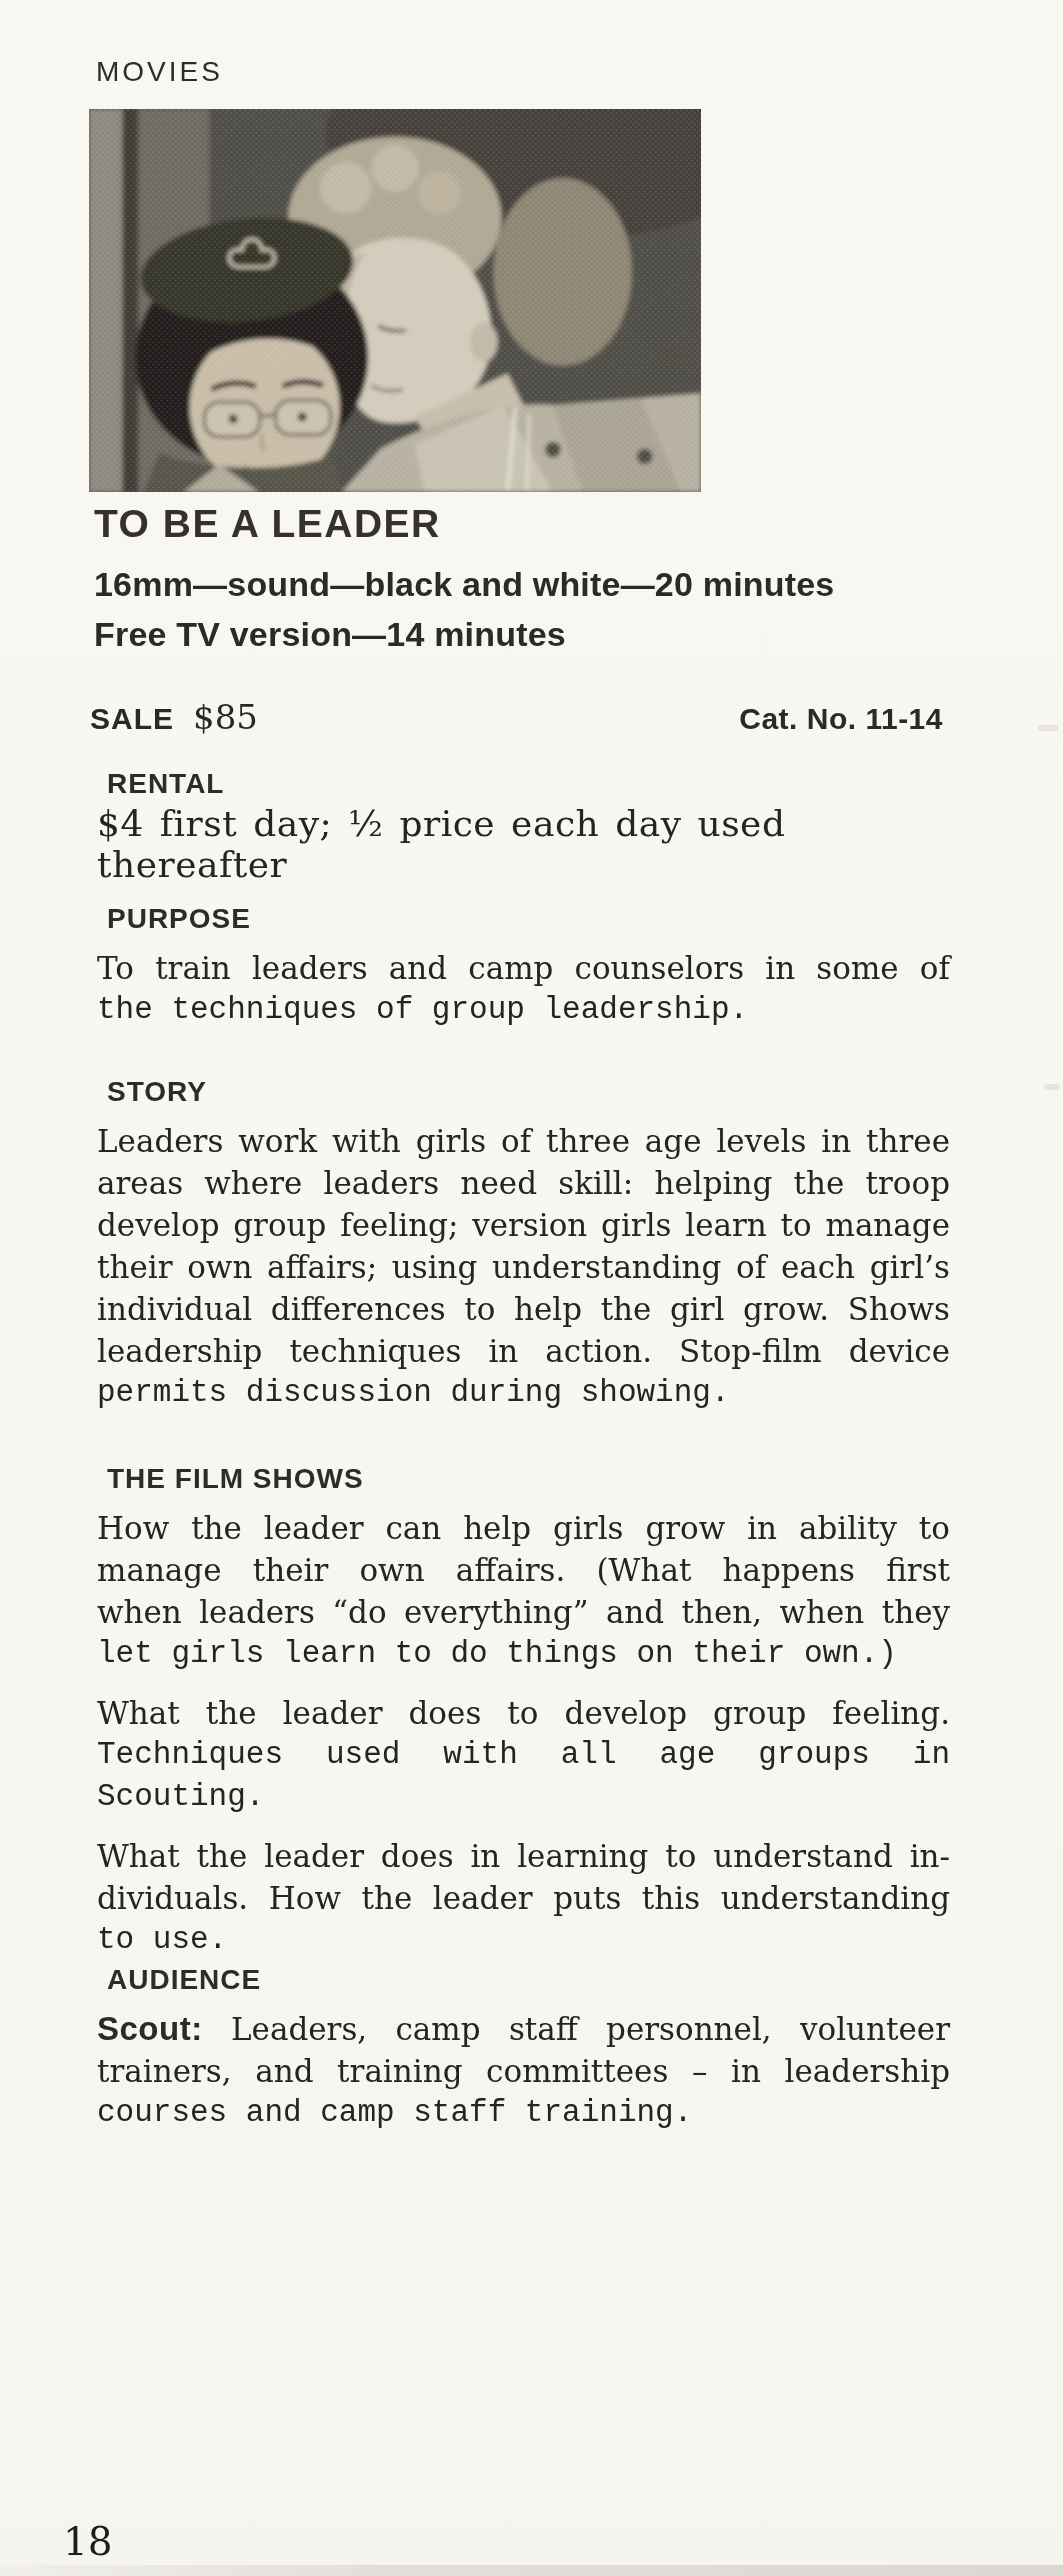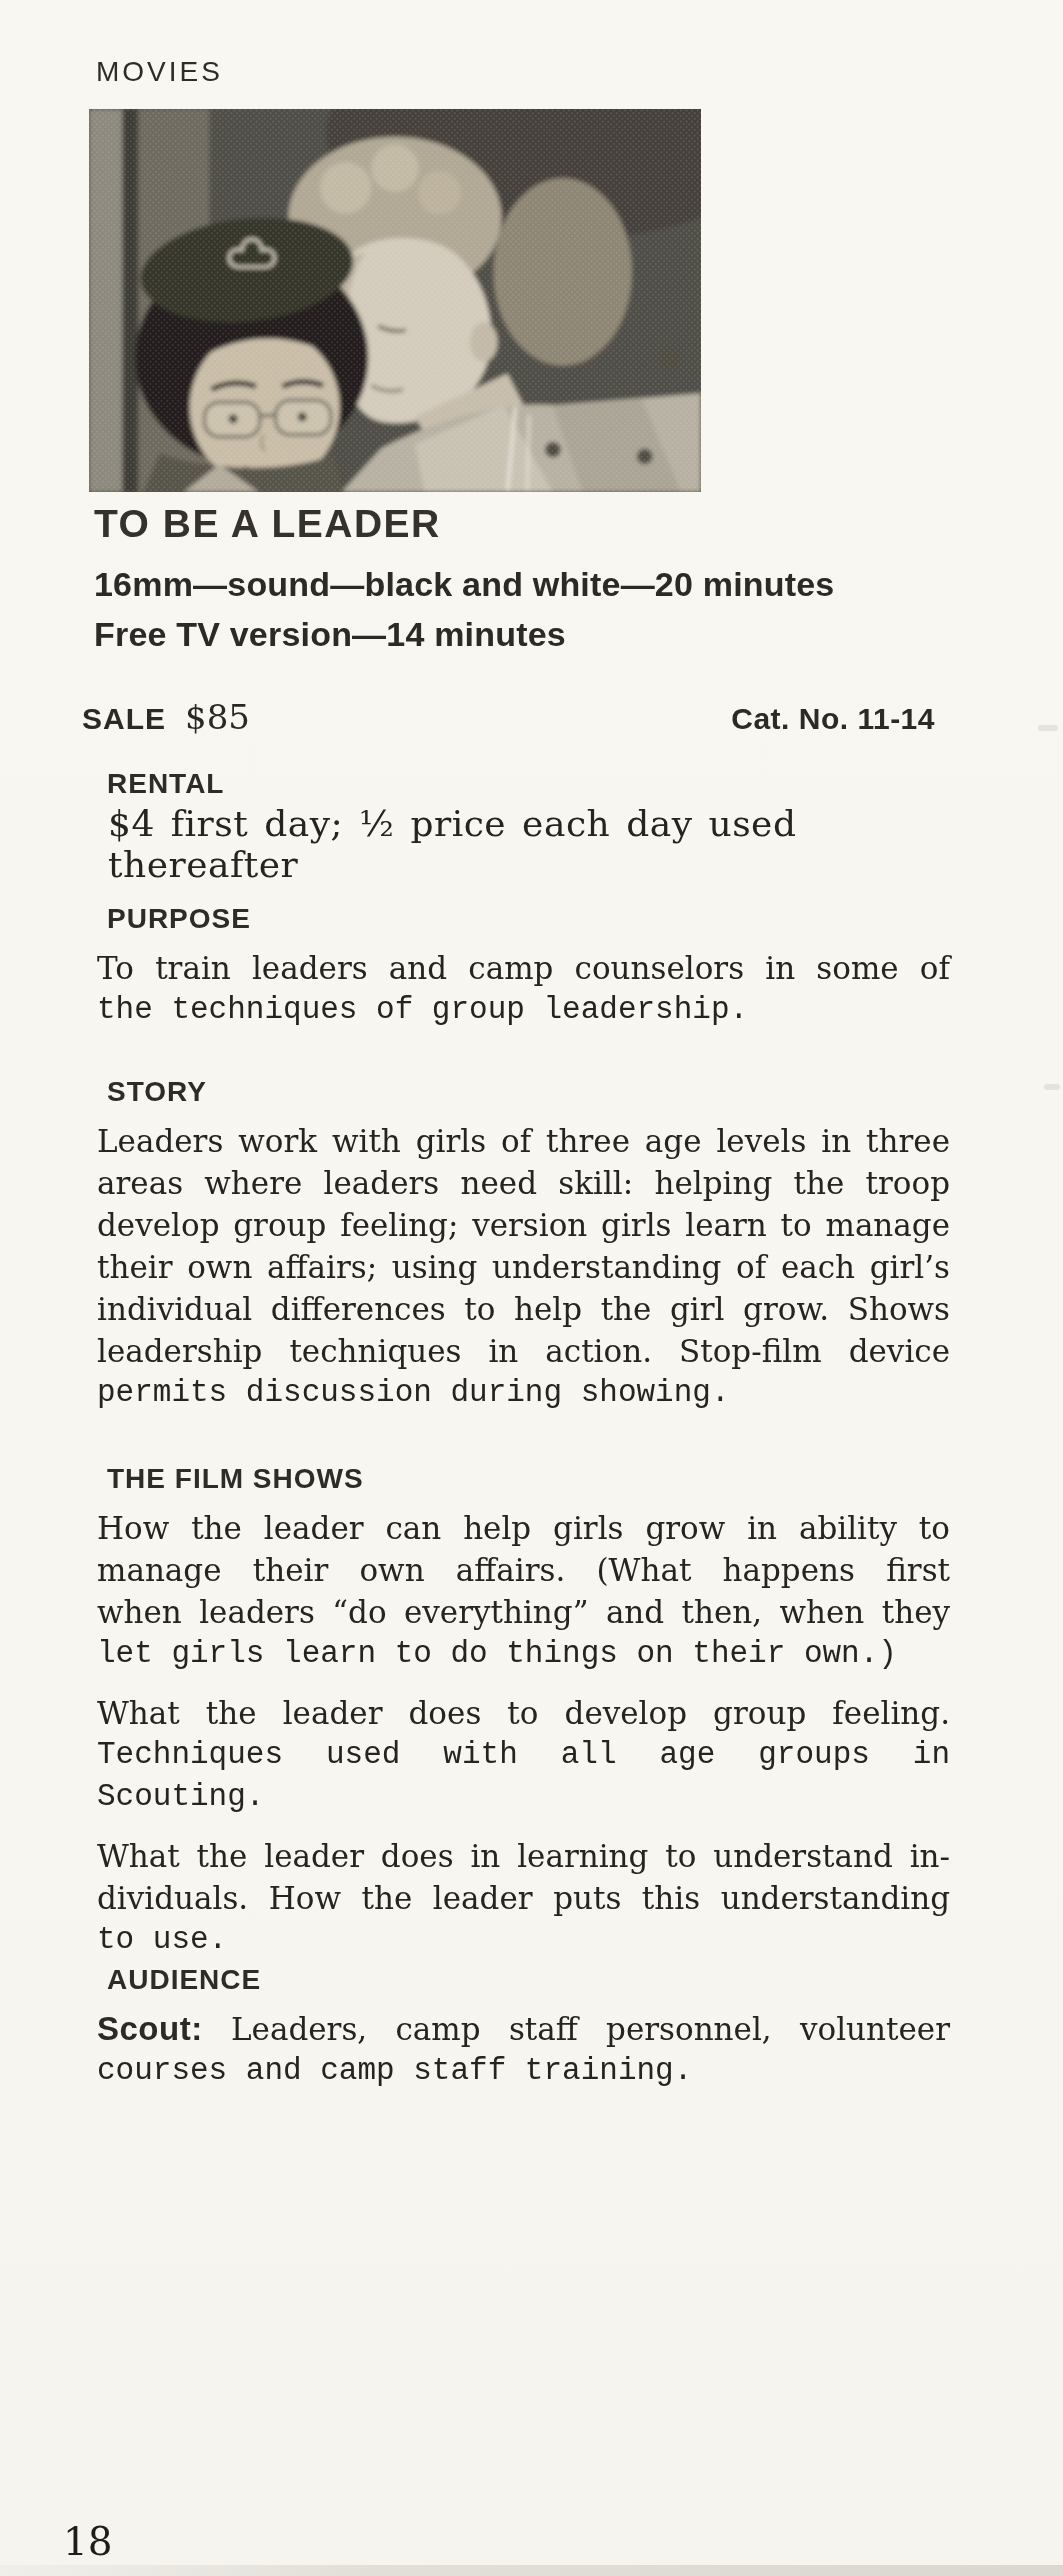--- a/index.html
+++ b/index.html
@@ -23,35 +23,35 @@
     font-family:"Liberation Sans", sans-serif;font-weight:bold;
     font-size:39px;letter-spacing:1.5px;color:#35322d;
   }
   .specs{
     position:absolute;top:559px;left:94px;width:869px;
     font-family:"Liberation Sans", sans-serif;font-weight:bold;
     font-size:34px;line-height:50px;color:#2c2a26;letter-spacing:0.2px;
   }
 
   .sale-row{
-    position:absolute;top:697px;left:82px;width:853px;
+    position:absolute;top:697px;left:90px;width:853px;
     display:flex;justify-content:space-between;align-items:baseline;
   }
   .sale-label{font-family:"Liberation Sans", sans-serif;font-weight:bold;font-size:30px;letter-spacing:1px;color:#2c2a26;}
   .sale-price{font-size:34px;color:#2a2824;margin-left:14px;}
   .cat-no{font-family:Liberation Sans, sans-serif;font-weight:bold;font-size:30px;letter-spacing:0.5px;color:#2c2a26;}
 
   .rental-heading{
     position:absolute;top:768px;left:107px;
     font-family:"Liberation Sans", sans-serif;font-weight:bold;
     font-size:28px;letter-spacing:1px;color:#2e2c28;
   }
   .rental-text{
     position:absolute;top:803px;left:97px;width:869px;
-    font-size:36px;color:#262420;letter-spacing:0.5px;word-spacing:4px;margin-left:11px;
+    font-size:36px;color:#262420;letter-spacing:0.5px;word-spacing:4px;
   }
 
   .sections{position:absolute;top:0;left:0;width:100%;height:100%;}
   .section{position:absolute;left:97px;width:853px;}
   .sec-purpose{top:904px;}
   .sec-story{top:1077px;}
   .sec-film_shows{top:1464px;}
   .sec-audience{top:1965px;}
   .section .heading{
     margin:0 0 13px 10px;font-family:"Liberation Sans", sans-serif;
@@ -204,20 +204,21 @@
         <div class="para">
           <div class="jline">What the leader does in learning to understand in-</div>
           <div class="jline">dividuals. How the leader puts this understanding</div>
           <div class="jline last">to use.</div>
         </div>
       </section>
       <section class="section sec-audience">
         <h3 class="heading">AUDIENCE</h3>
         <div class="para">
           <div class="jline"><span class="lead">Scout:</span> Leaders, camp staff personnel, volunteer</div>
+          <div class="jline">trainers, and training committees – in leadership</div>
           <div class="jline last">courses and camp staff training.</div>
         </div>
       </section>
     </div>
 
   <div class="page-number">18</div>
 
   <div class="scan-mark m1"></div>
   <div class="scan-mark m2"></div>
   <div class="scan-edge-bottom"></div>

